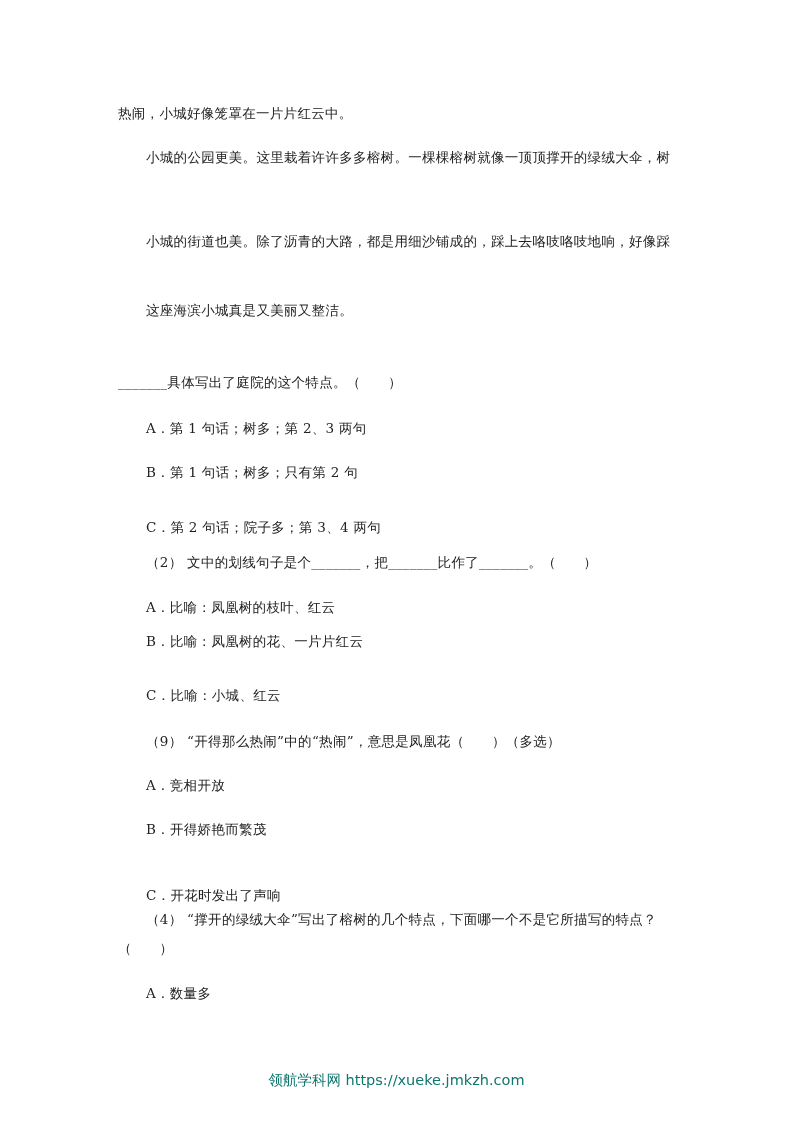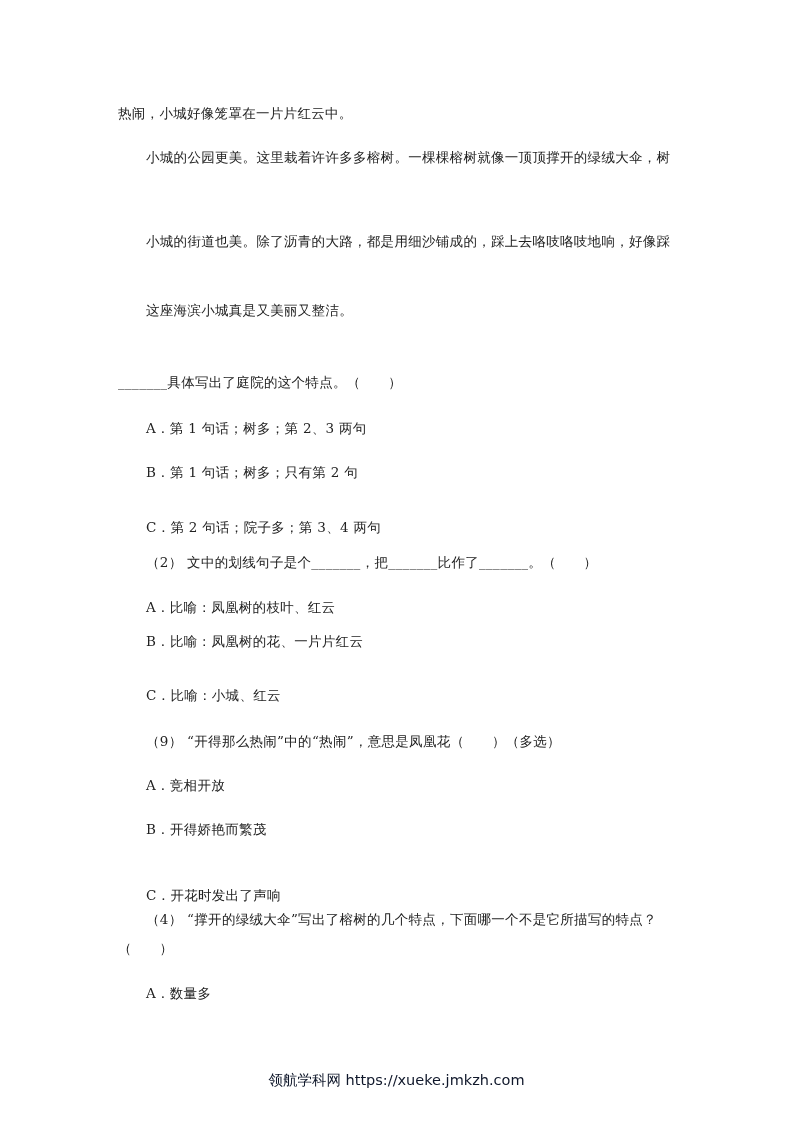--- a/index.html
+++ b/index.html
@@ -32,21 +32,21 @@
     .indent { left: 146px; }
     .opt { left: 146px; }
     .footer {
       position: absolute;
       left: 0;
       width: 793px;
       top: 1071px;
       text-align: center;
       font-family: "DejaVu Sans", "Liberation Sans", sans-serif;
       font-size: 14.5px;
-      color: #0f172a;
+      color: #0f766e;
     }
   </style>
 </head>
 <body>
 
 <div class="page">
 
   <div class="line" style="top:104px;">热闹，小城好像笼罩在一片片红云中。</div>
 
   <div class="line indent" style="top:148px;">小城的公园更美。这里栽着许许多多榕树。一棵棵榕树就像一顶顶撑开的绿绒大伞，树</div>

